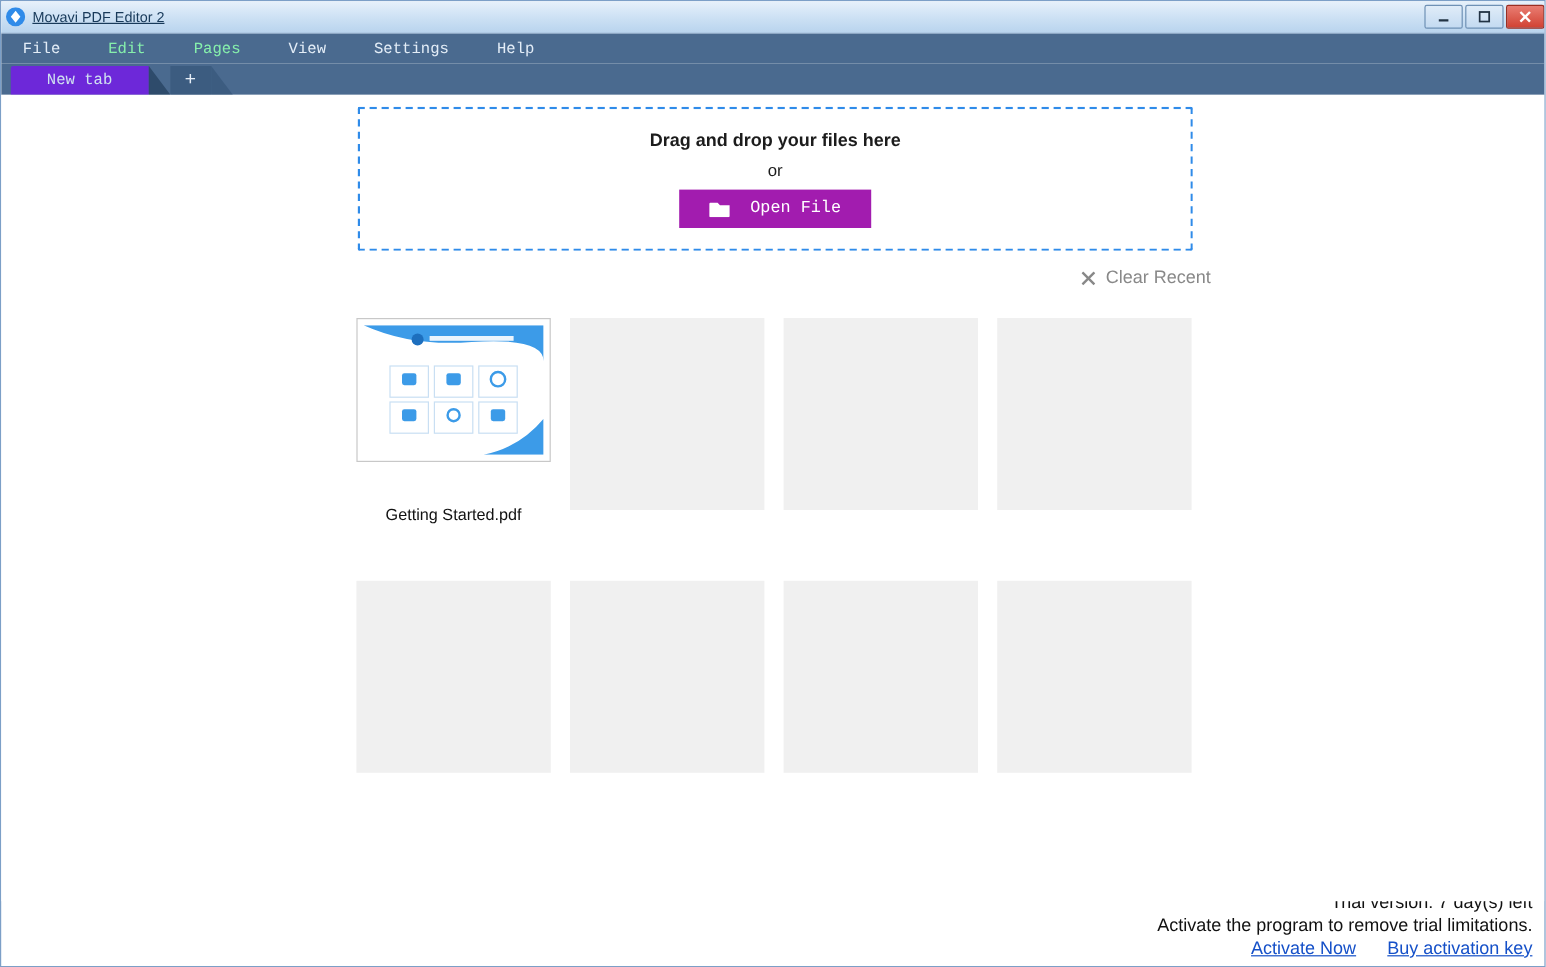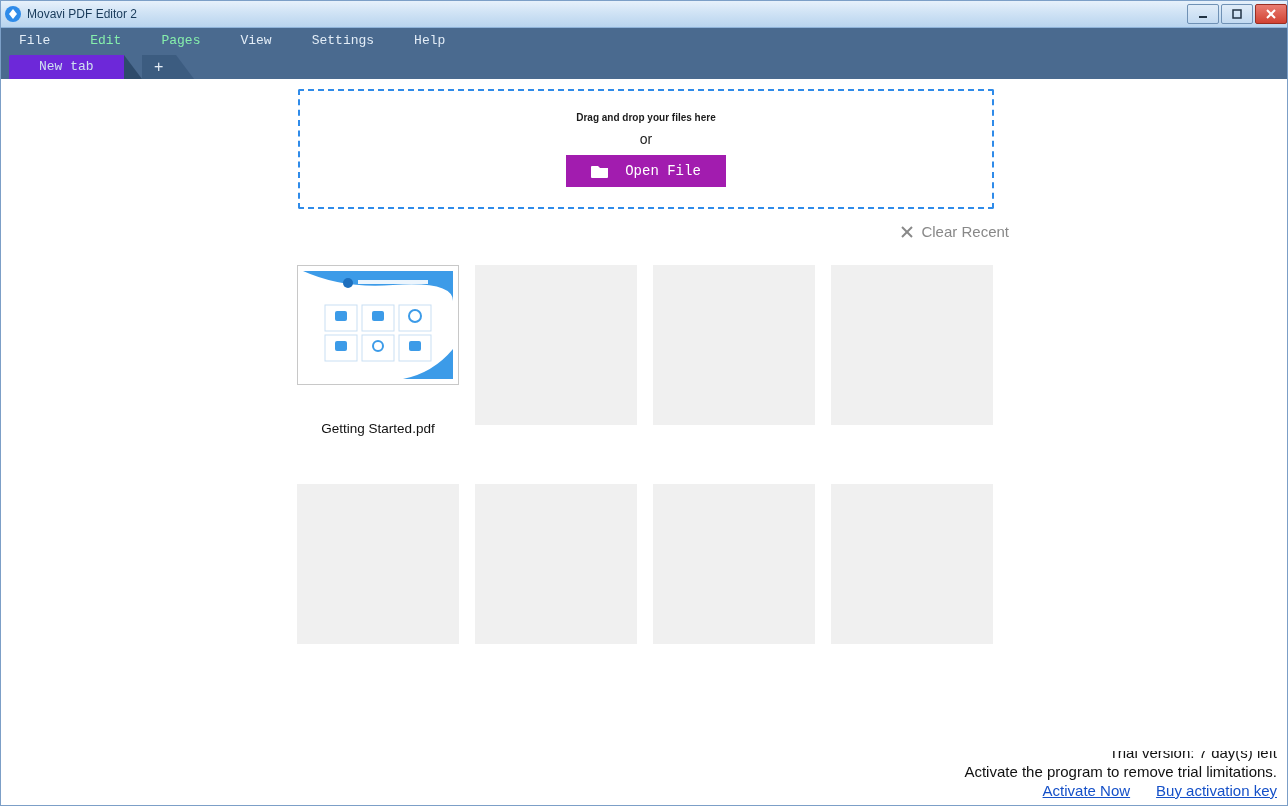--- a/index.html
+++ b/index.html
@@ -9,21 +9,21 @@
   
   .titlebar {
     height: 27px;
     background: linear-gradient(to bottom, #e7f1fb 0%, #d0e3f5 45%, #b9d4ee 100%);
     display: flex; align-items: center; justify-content: space-between;
     padding-left: 4px;
     border-bottom: 1px solid #8fb3d9;
   }
   .titlebar .left { display: flex; align-items: center; gap: 6px; }
   .titlebar .appicon { width: 16px; height: 16px; display:flex;align-items:center;justify-content:center;}
-  .titlebar .title { font-size: 12px; color: #183a5a; }
+  .titlebar .title { font-size: 12px; color: #183a5a; text-decoration: underline; }
   .titlebar .controls { display: flex; }
   .titlebar .controls .btn {
     width: 32px; height: 20px; margin-left: 2px;
     display:flex;align-items:center;justify-content:center;
     border: 1px solid #6f91b5; border-radius: 2px;
     background: linear-gradient(to bottom,#e0ecf8,#c3daf1);
     font-size: 10px; color:#234;
     cursor: pointer;
   }
   .titlebar .controls .btn.close {
@@ -96,21 +96,21 @@
   
   .dropzone {
     position:absolute;
     left: 297px; top: 10px;
     width: 696px; height: 120px;
     border: 2px dashed #2f8be9;
     border-radius: 2px;
     display:flex; flex-direction:column; align-items:center; justify-content:center;
     gap: 8px;
   }
-  .dropzone .text { font-size: 10px; font-weight: 600; color:#1c1c1c;}
+  .dropzone .text { font-size: 15px; font-weight: 600; color:#1c1c1c;}
   .dropzone .or { font-size: 14px; color:#1c1c1c; }
   .dropzone .openbtn {
     width: 160px; height: 32px;
     background:#a21caf; color:#fff;
     display:flex; align-items:center; justify-content:center;
     gap: 16px;
     font-family: "Courier New", monospace; font-size:14px;
     cursor:pointer; border:none;
   }
   .dropzone .openbtn svg{display:block;}

